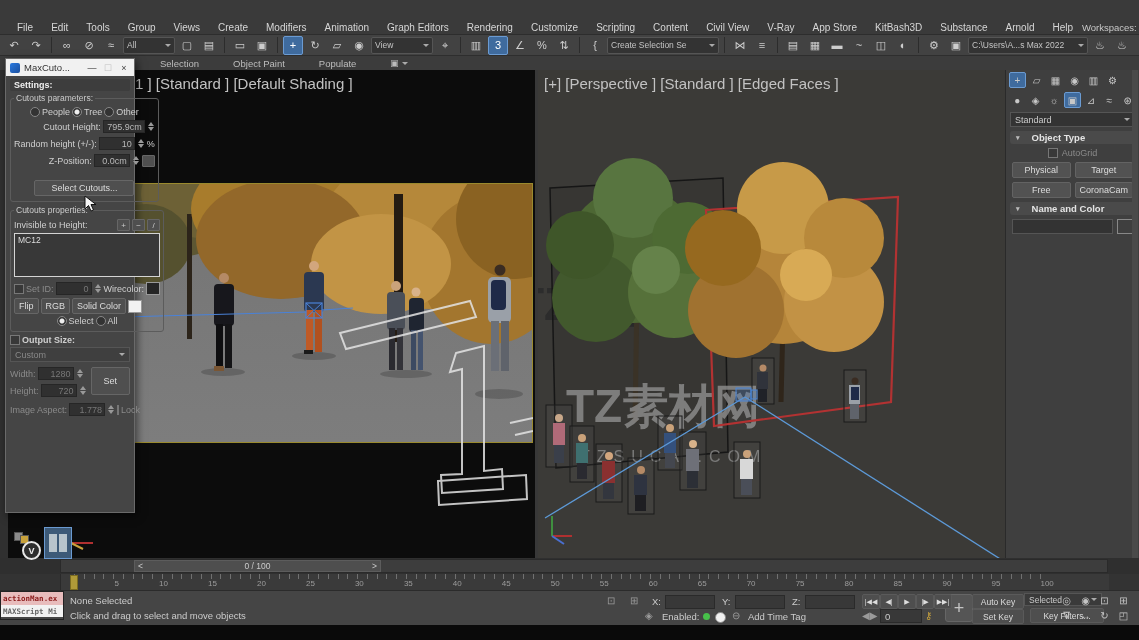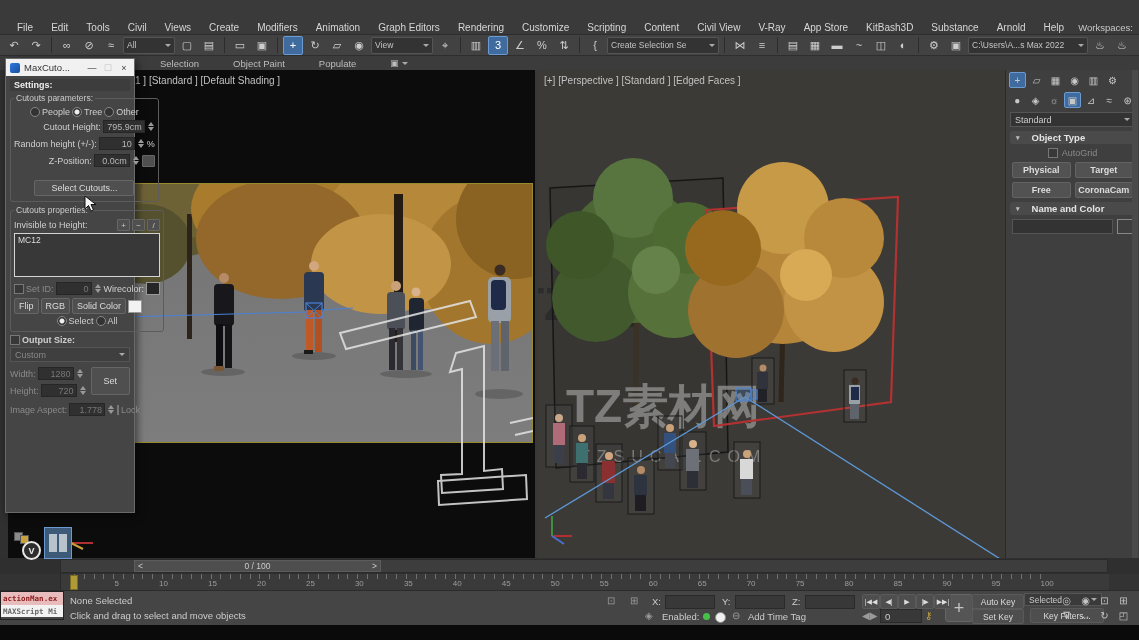--- a/index.html
+++ b/index.html
@@ -35,42 +35,42 @@
   #ribbon{left:0;top:56px;width:1139px;height:14px;background:#3c3c3c;
     display:flex;align-items:center;gap:34px;padding-left:160px;box-sizing:border-box;}
   .ribbon-tab{font-size:9.5px;color:#bdbdbd;}
   #ribbon-tool{display:flex;align-items:center;gap:3px;font-size:9px;color:#bbb;}
 
   
   #leftcol{left:0;top:70px;width:8px;height:488px;background:#303030;}
   #vp-left{left:8px;top:70px;width:527px;height:488px;background:#0c0c0c;overflow:hidden;}
   #vp-divider{left:535px;top:70px;width:3px;height:488px;background:#383838;}
   #vp-right{left:538px;top:70px;width:467px;height:488px;background:#3b3a37;overflow:hidden;}
-  .vp-label{position:absolute;font-size:10px;color:#c2c2c2;white-space:nowrap;text-align:center;}
+  .vp-label{position:absolute;font-size:15px;color:#c2c2c2;white-space:nowrap;text-align:center;}
   #cam-frame{position:absolute;left:2px;top:113px;width:523px;height:260px;
     background:linear-gradient(#747474,#7d7d7d);border:1px solid #9a8a2e;box-sizing:border-box;}
   #cam-frame svg,#vp-right-scene,#wm-overlay{display:block;}
   #wm-overlay{position:absolute;left:2px;top:113px;pointer-events:none;}
 
   
   #cmd{left:1005px;top:70px;width:134px;height:488px;background:#3f3f3f;
     border-left:1px solid #2a2a2a;box-sizing:border-box;}
   #cmd-tabs,#cmd-cats{display:flex;align-items:center;gap:2px;padding:2px 3px;}
   .cmd-ic{width:15px;height:14px;display:flex;align-items:center;justify-content:center;
     font-size:10px;color:#c8c8c8;border:1px solid transparent;border-radius:2px;}
   .cmd-ic.hl{background:#3f6b9e;border-color:#6b9bd2;}
   #cmd-dd{margin:2px 4px;height:13px;background:#333;border:1px solid #555;
     display:flex;align-items:center;font-size:9px;color:#ccc;padding:0 4px;}
   .rollout{margin:4px 4px 0 4px;background:#4a4a4a;border-radius:3px;height:13px;
     display:flex;align-items:center;font-size:9.5px;font-weight:bold;color:#e4e4e4;padding:0 6px;gap:12px;}
   .rollout .tri{font-size:7px;color:#bbb;}
   #autogrid-row{margin:4px 4px;display:flex;align-items:center;justify-content:center;gap:4px;
     font-size:9px;color:#8a8a8a;}
   .cbx{width:8px;height:8px;border:1px solid #777;background:#383838;}
-  #type-grid{display:grid;grid-template-columns:1fr 1fr;gap:4px;margin:2px 6px;font-weight:bold;}
+  #type-grid{display:grid;grid-template-columns:1fr 1fr;gap:4px;margin:2px 6px;}
   .type-btn{height:14px;background:#525252;border:1px solid #636363;border-radius:2px;
     font-size:9px;color:#ddd;display:flex;align-items:center;justify-content:center;}
   #name-row{margin:4px 6px;display:flex;gap:4px;align-items:center;}
   #name-input{flex:1;height:13px;background:#333;border:1px solid #555;}
   #color-swatch{width:14px;height:13px;border:1px solid #888;}
   #cmd-scroll{position:absolute;right:1px;top:0;width:6px;height:488px;background:#4a4a4a;}
 
   
   #dlg{left:5px;top:58px;width:130px;height:455px;background:#454545;
     border:1px solid #6a6a6a;box-shadow:2px 3px 8px rgba(0,0,0,.55);z-index:30;
@@ -170,21 +170,21 @@
 <body>
 
 <div id="stage">
 
   <div class="abs" id="topstrip"></div>
 
   <div class="abs" id="menubar">
     <span class="menu-item">File</span>
       <span class="menu-item">Edit</span>
       <span class="menu-item">Tools</span>
-      <span class="menu-item">Civil</span>
+      <span class="menu-item">Group</span>
       <span class="menu-item">Views</span>
       <span class="menu-item">Create</span>
       <span class="menu-item">Modifiers</span>
       <span class="menu-item">Animation</span>
       <span class="menu-item">Graph Editors</span>
       <span class="menu-item">Rendering</span>
       <span class="menu-item">Customize</span>
       <span class="menu-item">Scripting</span>
       <span class="menu-item">Content</span>
       <span class="menu-item">Civil View</span>

